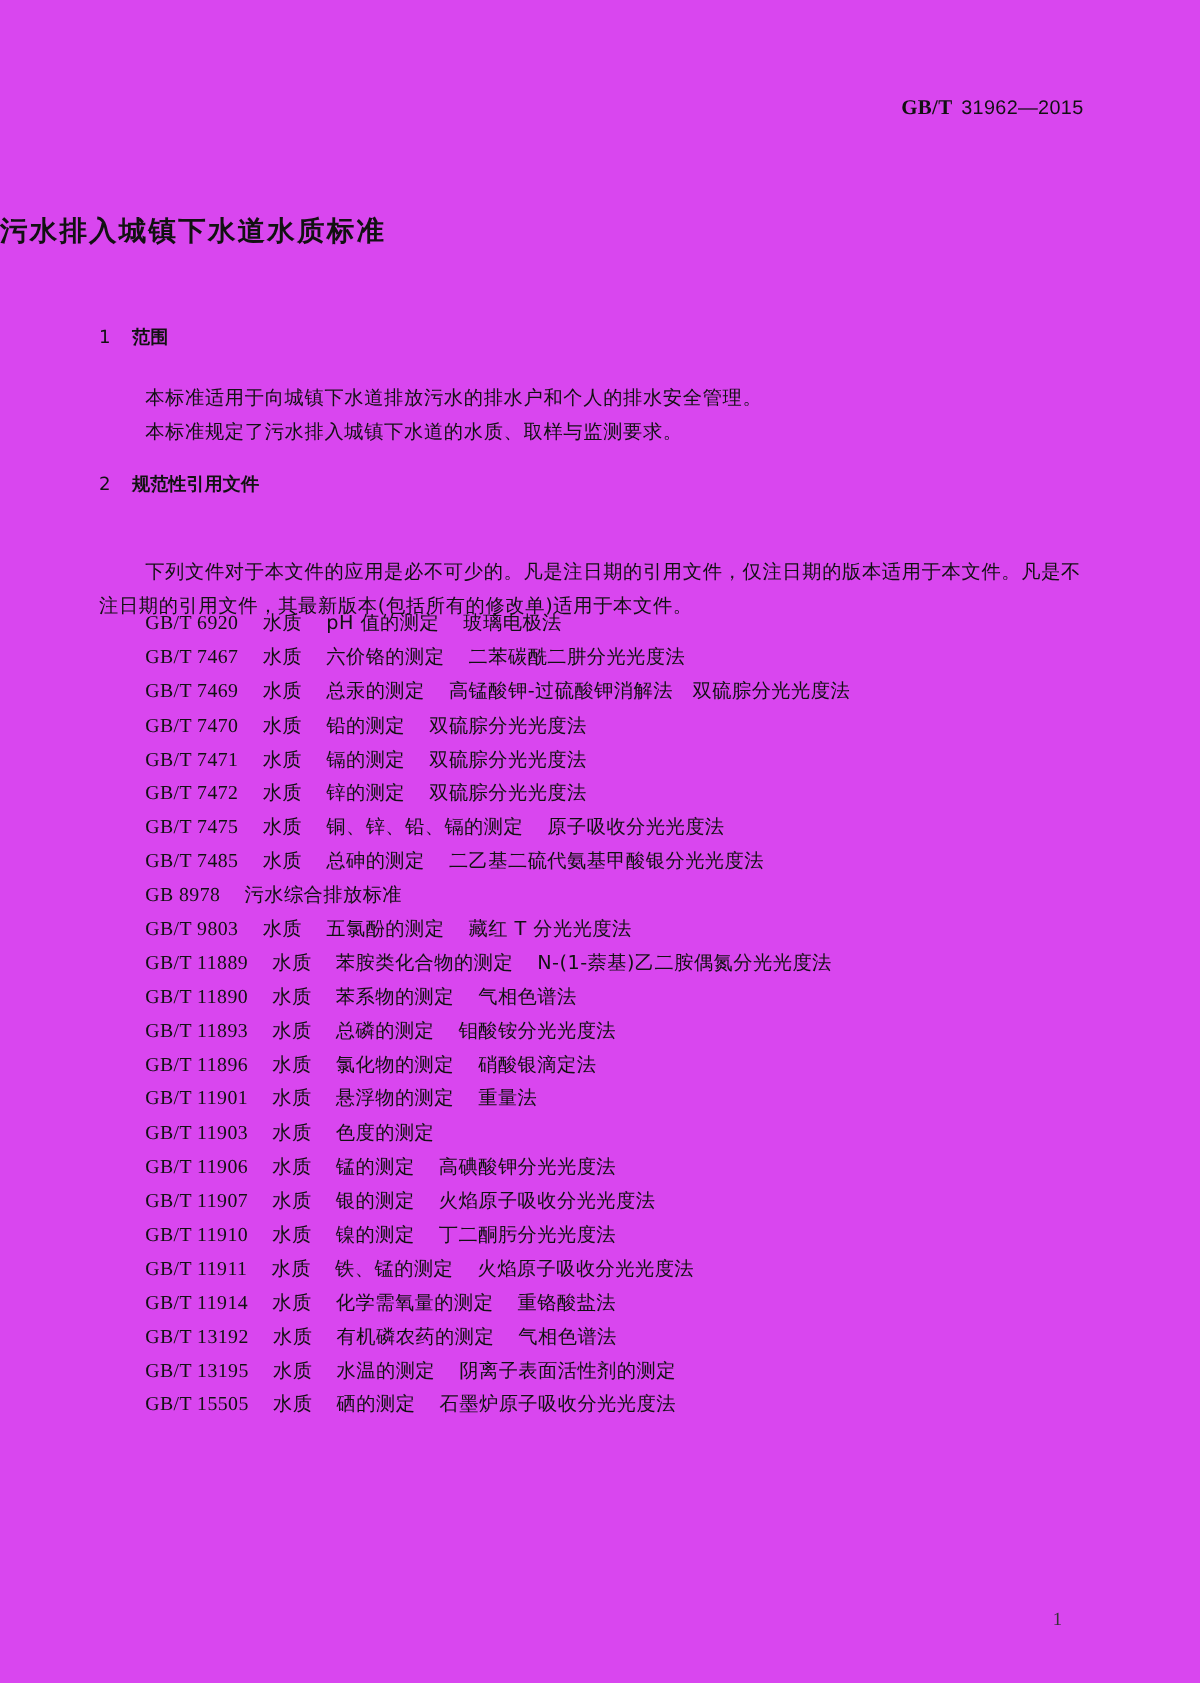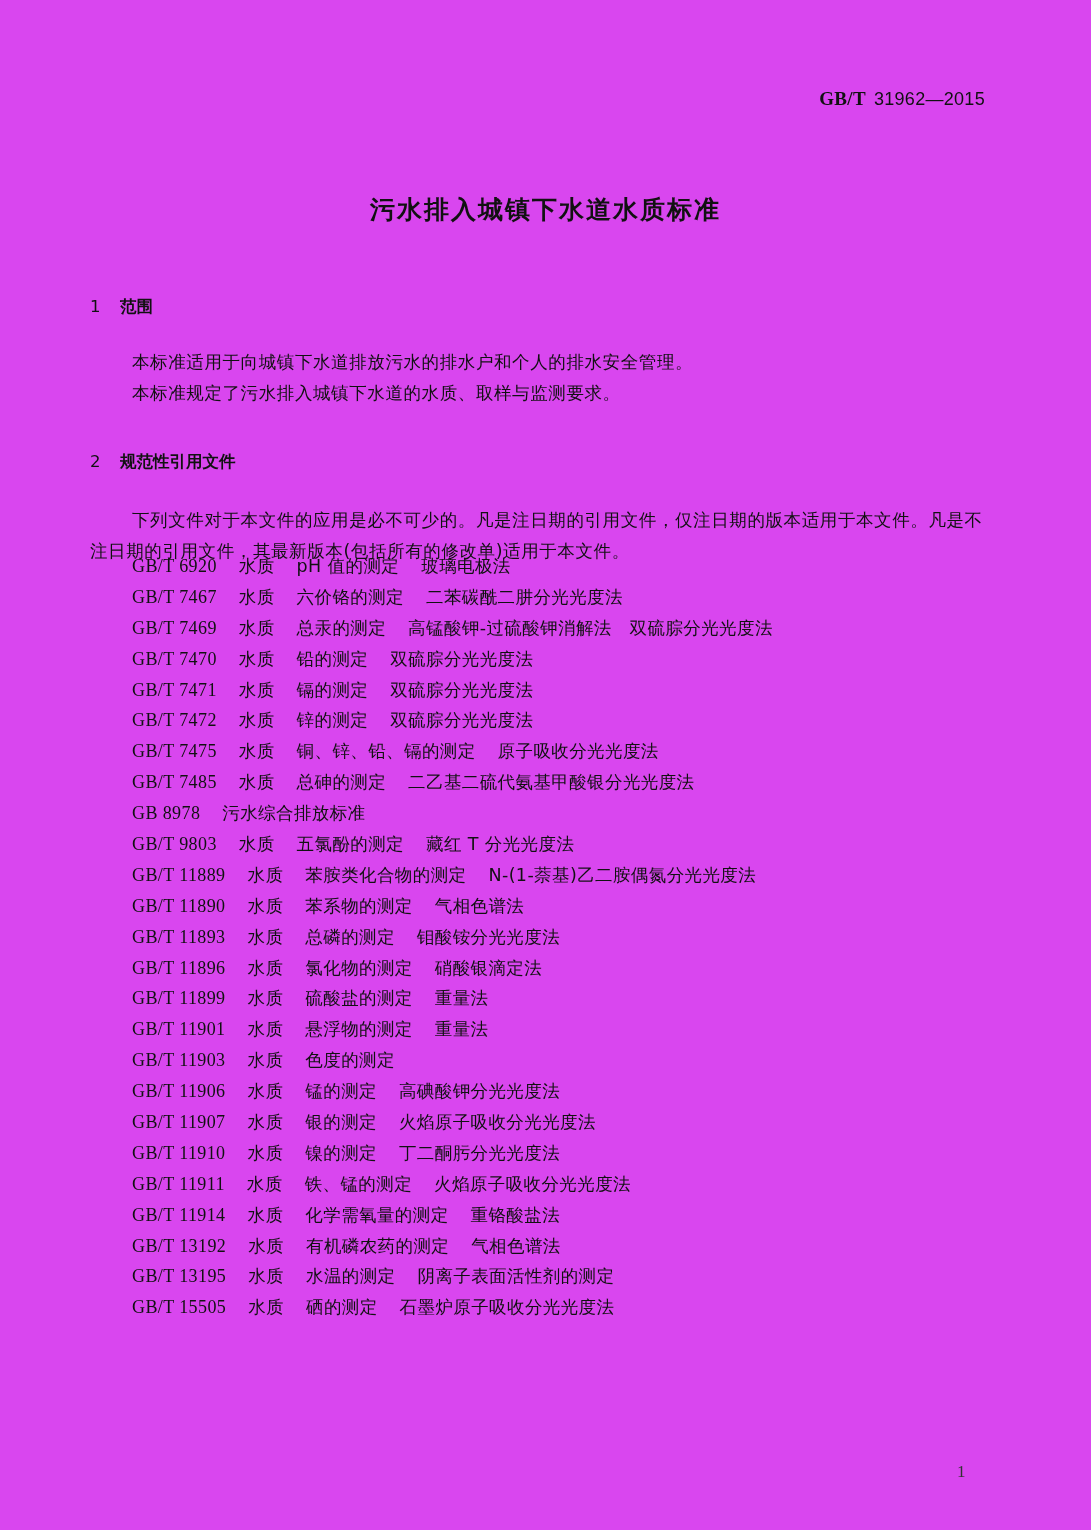--- a/index.html
+++ b/index.html
@@ -38,21 +38,21 @@
       font-family: "Liberation Sans", "DejaVu Sans", sans-serif;
       font-weight: normal;
       font-size: 18px;
       margin-left: 8px;
     }
     .doc-title {
       position: absolute;
       top: 193px;
       left: 0;
       width: 1091px;
-      text-align: center;
+      text-align: left;
       font-family: "DejaVu Sans", "Liberation Sans", sans-serif;
       font-weight: bold;
       font-size: 25px;
       letter-spacing: 2px;
     }
     .section-heading {
       position: absolute;
       left: 90px;
       font-family: "DejaVu Sans", "Liberation Sans", sans-serif;
       font-weight: bold;
@@ -123,21 +123,21 @@
   <div class="doc-title">污水排入城镇下水道水质标准</div>
 
   <div class="section-heading" style="top:296px;">
     <span class="sec-num">1</span><span>范围</span>
   </div>
   <div class="para" style="top:347px;">
     <p>本标准适用于向城镇下水道排放污水的排水户和个人的排水安全管理。</p>
     <p>本标准规定了污水排入城镇下水道的水质、取样与监测要求。</p>
   </div>
 
-  <div class="section-heading" style="top:451px;">
+  <div class="section-heading" style="top:429px;">
     <span class="sec-num">2</span><span>规范性引用文件</span>
   </div>
   <div class="para" style="top:505px;">
     <p>下列文件对于本文件的应用是必不可少的。凡是注日期的引用文件，仅注日期的版本适用于本文件。凡是不注日期的引用文件，其最新版本(包括所有的修改单)适用于本文件。</p>
   </div>
 
   <ul class="ref-list" id="ref-list">
       <li class="ref-item"><span class="ref-code">GB/T 6920</span><span class="ref-sp"></span><span class="ref-cat">水质</span><span class="ref-sp"></span><span class="ref-subj">pH 值的测定</span><span class="ref-sp"></span><span class="ref-meth">玻璃电极法</span></li>
       <li class="ref-item"><span class="ref-code">GB/T 7467</span><span class="ref-sp"></span><span class="ref-cat">水质</span><span class="ref-sp"></span><span class="ref-subj">六价铬的测定</span><span class="ref-sp"></span><span class="ref-meth">二苯碳酰二肼分光光度法</span></li>
       <li class="ref-item"><span class="ref-code">GB/T 7469</span><span class="ref-sp"></span><span class="ref-cat">水质</span><span class="ref-sp"></span><span class="ref-subj">总汞的测定</span><span class="ref-sp"></span><span class="ref-meth">高锰酸钾-过硫酸钾消解法　双硫腙分光光度法</span></li>
@@ -145,21 +145,20 @@
       <li class="ref-item"><span class="ref-code">GB/T 7471</span><span class="ref-sp"></span><span class="ref-cat">水质</span><span class="ref-sp"></span><span class="ref-subj">镉的测定</span><span class="ref-sp"></span><span class="ref-meth">双硫腙分光光度法</span></li>
       <li class="ref-item"><span class="ref-code">GB/T 7472</span><span class="ref-sp"></span><span class="ref-cat">水质</span><span class="ref-sp"></span><span class="ref-subj">锌的测定</span><span class="ref-sp"></span><span class="ref-meth">双硫腙分光光度法</span></li>
       <li class="ref-item"><span class="ref-code">GB/T 7475</span><span class="ref-sp"></span><span class="ref-cat">水质</span><span class="ref-sp"></span><span class="ref-subj">铜、锌、铅、镉的测定</span><span class="ref-sp"></span><span class="ref-meth">原子吸收分光光度法</span></li>
       <li class="ref-item"><span class="ref-code">GB/T 7485</span><span class="ref-sp"></span><span class="ref-cat">水质</span><span class="ref-sp"></span><span class="ref-subj">总砷的测定</span><span class="ref-sp"></span><span class="ref-meth">二乙基二硫代氨基甲酸银分光光度法</span></li>
       <li class="ref-item"><span class="ref-code">GB 8978</span><span class="ref-sp"></span><span class="ref-subj">污水综合排放标准</span></li>
       <li class="ref-item"><span class="ref-code">GB/T 9803</span><span class="ref-sp"></span><span class="ref-cat">水质</span><span class="ref-sp"></span><span class="ref-subj">五氯酚的测定</span><span class="ref-sp"></span><span class="ref-meth">藏红 T 分光光度法</span></li>
       <li class="ref-item"><span class="ref-code">GB/T 11889</span><span class="ref-sp"></span><span class="ref-cat">水质</span><span class="ref-sp"></span><span class="ref-subj">苯胺类化合物的测定</span><span class="ref-sp"></span><span class="ref-meth">N-(1-萘基)乙二胺偶氮分光光度法</span></li>
       <li class="ref-item"><span class="ref-code">GB/T 11890</span><span class="ref-sp"></span><span class="ref-cat">水质</span><span class="ref-sp"></span><span class="ref-subj">苯系物的测定</span><span class="ref-sp"></span><span class="ref-meth">气相色谱法</span></li>
       <li class="ref-item"><span class="ref-code">GB/T 11893</span><span class="ref-sp"></span><span class="ref-cat">水质</span><span class="ref-sp"></span><span class="ref-subj">总磷的测定</span><span class="ref-sp"></span><span class="ref-meth">钼酸铵分光光度法</span></li>
       <li class="ref-item"><span class="ref-code">GB/T 11896</span><span class="ref-sp"></span><span class="ref-cat">水质</span><span class="ref-sp"></span><span class="ref-subj">氯化物的测定</span><span class="ref-sp"></span><span class="ref-meth">硝酸银滴定法</span></li>
-      <li class="ref-item"><span class="ref-code">GB/T 11899</span><span class="ref-sp"></span><span class="ref-cat">水质</span><span class="ref-sp"></span><span class="ref-subj">硫酸盐的测定</span><span class="ref-sp"></span><span class="ref-meth">重量法</span></li>
       <li class="ref-item"><span class="ref-code">GB/T 11901</span><span class="ref-sp"></span><span class="ref-cat">水质</span><span class="ref-sp"></span><span class="ref-subj">悬浮物的测定</span><span class="ref-sp"></span><span class="ref-meth">重量法</span></li>
       <li class="ref-item"><span class="ref-code">GB/T 11903</span><span class="ref-sp"></span><span class="ref-cat">水质</span><span class="ref-sp"></span><span class="ref-subj">色度的测定</span></li>
       <li class="ref-item"><span class="ref-code">GB/T 11906</span><span class="ref-sp"></span><span class="ref-cat">水质</span><span class="ref-sp"></span><span class="ref-subj">锰的测定</span><span class="ref-sp"></span><span class="ref-meth">高碘酸钾分光光度法</span></li>
       <li class="ref-item"><span class="ref-code">GB/T 11907</span><span class="ref-sp"></span><span class="ref-cat">水质</span><span class="ref-sp"></span><span class="ref-subj">银的测定</span><span class="ref-sp"></span><span class="ref-meth">火焰原子吸收分光光度法</span></li>
       <li class="ref-item"><span class="ref-code">GB/T 11910</span><span class="ref-sp"></span><span class="ref-cat">水质</span><span class="ref-sp"></span><span class="ref-subj">镍的测定</span><span class="ref-sp"></span><span class="ref-meth">丁二酮肟分光光度法</span></li>
       <li class="ref-item"><span class="ref-code">GB/T 11911</span><span class="ref-sp"></span><span class="ref-cat">水质</span><span class="ref-sp"></span><span class="ref-subj">铁、锰的测定</span><span class="ref-sp"></span><span class="ref-meth">火焰原子吸收分光光度法</span></li>
       <li class="ref-item"><span class="ref-code">GB/T 11914</span><span class="ref-sp"></span><span class="ref-cat">水质</span><span class="ref-sp"></span><span class="ref-subj">化学需氧量的测定</span><span class="ref-sp"></span><span class="ref-meth">重铬酸盐法</span></li>
       <li class="ref-item"><span class="ref-code">GB/T 13192</span><span class="ref-sp"></span><span class="ref-cat">水质</span><span class="ref-sp"></span><span class="ref-subj">有机磷农药的测定</span><span class="ref-sp"></span><span class="ref-meth">气相色谱法</span></li>
       <li class="ref-item"><span class="ref-code">GB/T 13195</span><span class="ref-sp"></span><span class="ref-cat">水质</span><span class="ref-sp"></span><span class="ref-subj">水温的测定</span><span class="ref-sp"></span><span class="ref-meth">阴离子表面活性剂的测定</span></li>
       <li class="ref-item"><span class="ref-code">GB/T 15505</span><span class="ref-sp"></span><span class="ref-cat">水质</span><span class="ref-sp"></span><span class="ref-subj">硒的测定</span><span class="ref-sp"></span><span class="ref-meth">石墨炉原子吸收分光光度法</span></li>

